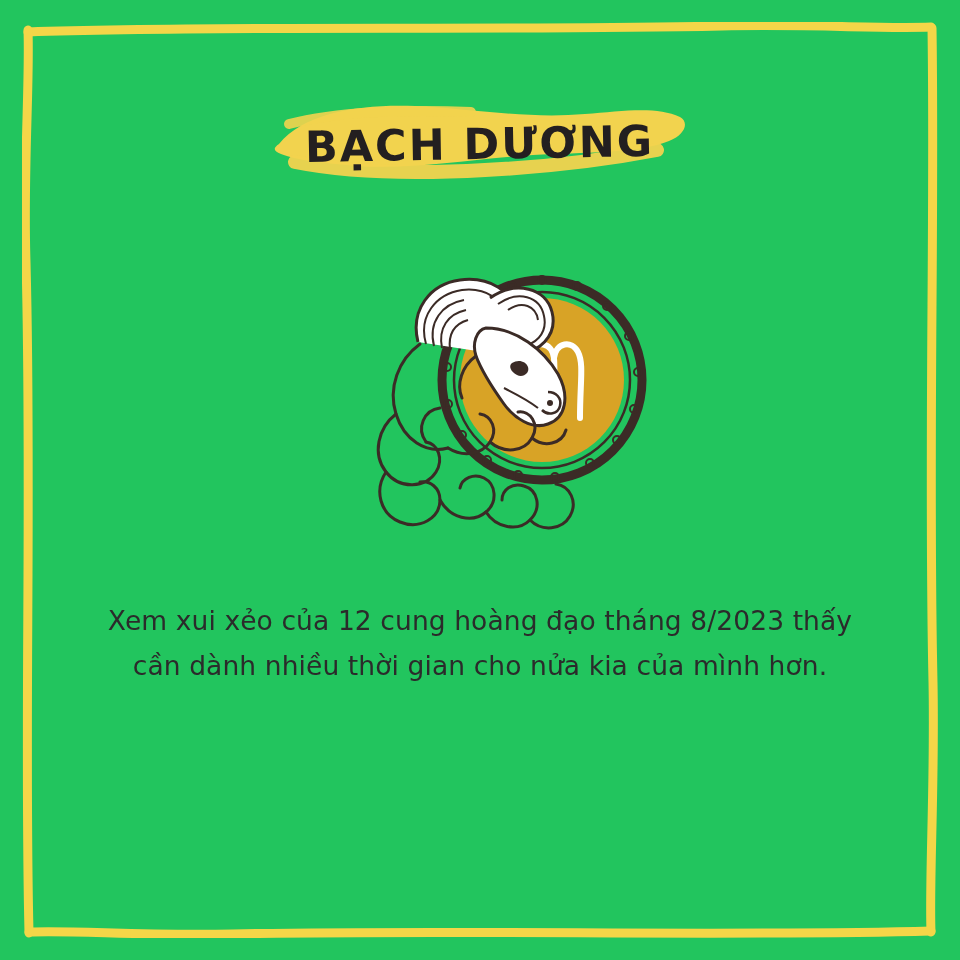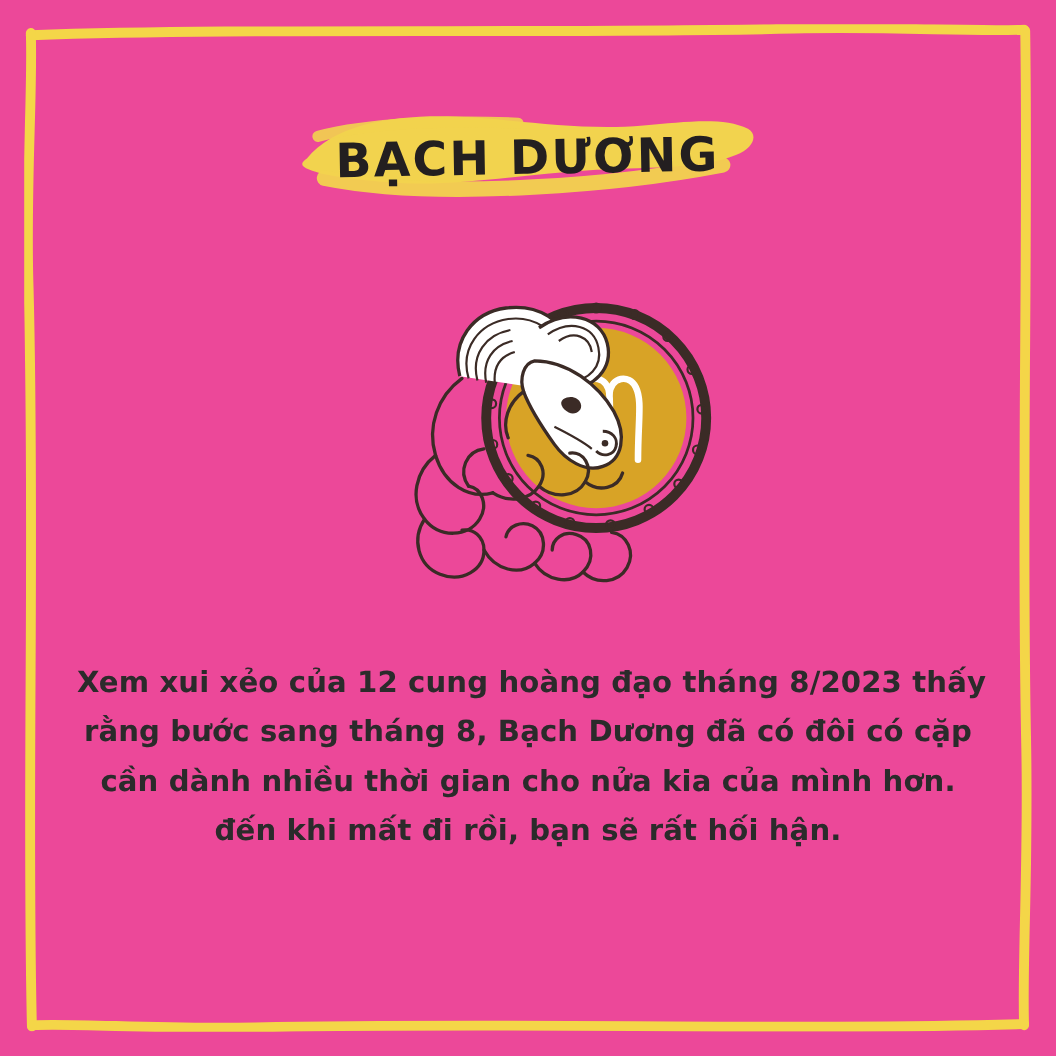--- a/index.html
+++ b/index.html
@@ -11,21 +11,21 @@
     width: 960px;
     height: 960px;
     font-family: "Liberation Sans", sans-serif;
     overflow: hidden;
   }
 
   .card {
     position: relative;
     width: 960px;
     height: 960px;
-    background: #ec4899;
+    background: #22c55e;
     box-sizing: border-box;
   }
 
   
   .frame {
     position: absolute;
     left: 22px;
     top: 22px;
     width: 916px;
     height: 916px;
@@ -89,21 +89,20 @@
     left: 50%;
     top: 598px;
     transform: translateX(-50%);
     width: 820px;
     text-align: center;
     font-family: "DejaVu Sans", sans-serif;
     font-size: 26.5px;
     line-height: 45px;
     color: #2b2b2b;
     letter-spacing: 0.1px;
-    font-weight: bold;
   }
   .paragraph .line {
     display: block;
     white-space: nowrap;
   }
 </style>
 </head>
 <body>
 
 <div class="card">
@@ -183,19 +182,17 @@
         <path d="M158 216 C 174 226, 192 222, 200 210 C 208 198, 202 184, 190 182"></path>
         <path d="M200 210 C 214 222, 234 220, 242 206 C 250 192, 240 178, 228 180"></path>
         <path d="M136 210 C 126 196, 134 178, 150 176"></path>
         <path d="M242 206 C 254 216, 272 212, 276 198"></path>
         <path d="M186 124 C 172 134, 166 152, 172 166"></path>
       </g>
     </svg>
 
     <div class="paragraph">
       <span class="line">Xem xui xẻo của 12 cung hoàng đạo tháng 8/2023 thấy</span>
-      <span class="line">rằng bước sang tháng 8, Bạch Dương đã có đôi có cặp</span>
       <span class="line">cần dành nhiều thời gian cho nửa kia của mình hơn.</span>
-      <span class="line">đến khi mất đi rồi, bạn sẽ rất hối hận.</span>
     </div>
 
   </div>
 </div>
 
 </body></html>

